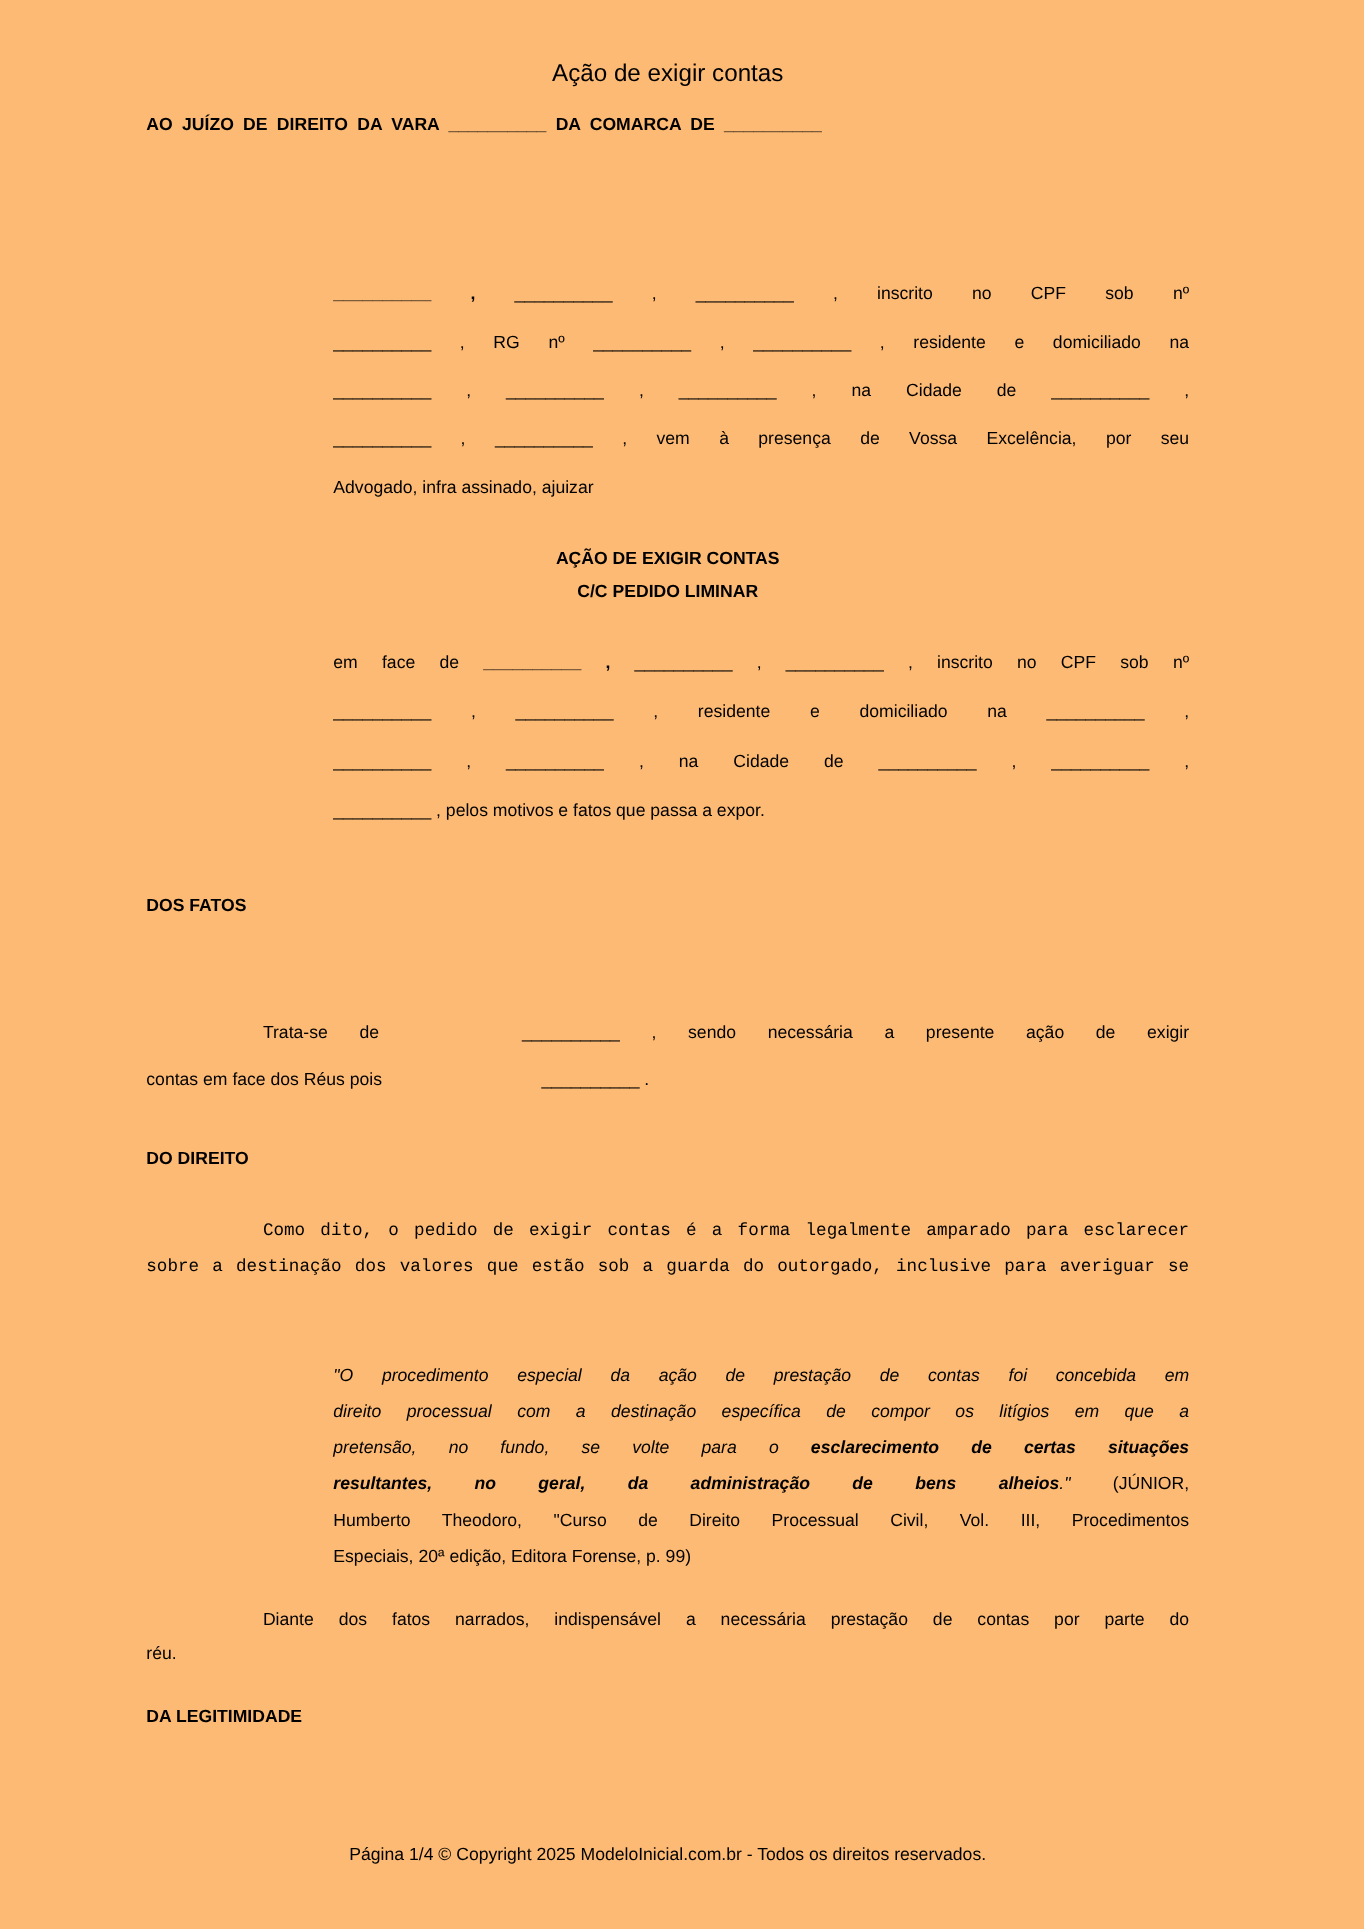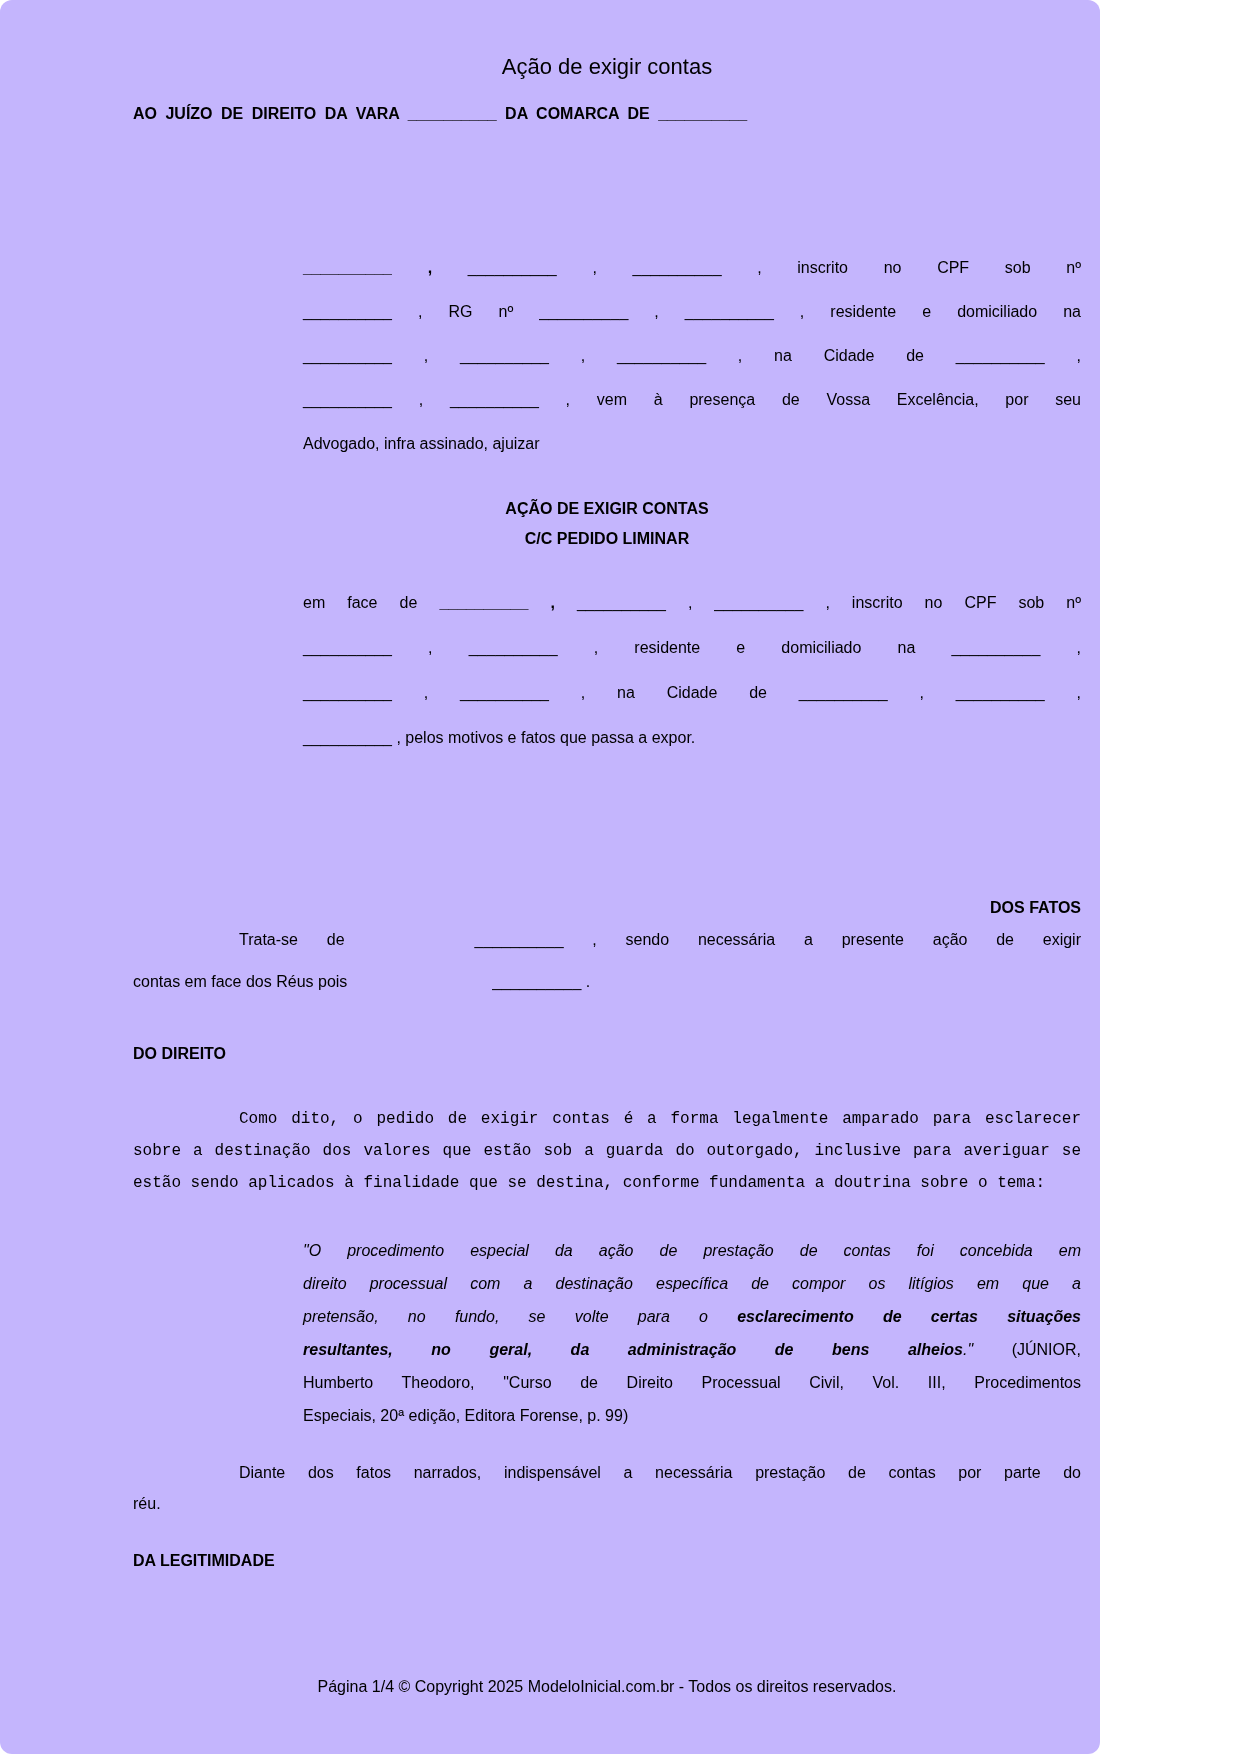--- a/index.html
+++ b/index.html
@@ -1,35 +1,34 @@
 <!DOCTYPE html>
 <html><head>
 <meta charset="utf-8">
 <style>
   html,body{margin:0;padding:0;background:#ffffff;}
   .page{
     position:relative;
-    width:1100px;
+    width:1240px;
     height:1754px;
-    background:#c4b5fd;
+    background:#fdba74;
     color:#000000;
     font-family:"Liberation Sans","DejaVu Sans",sans-serif;
     font-size:16px;
     overflow:hidden;
-    border-radius:12px;
   }
   .abs{position:absolute;}
   .content{left:133px;width:948px;}
   .indented{left:303px;width:778px;}
   .doc-title{top:52px;text-align:center;font-size:22px;line-height:30px;}
   .court-line{top:103px;font-weight:bold;line-height:22px;word-spacing:4px;}
   .p-author{top:246px;line-height:44px;}
   .action-heading{top:494px;text-align:center;font-weight:bold;font-size:16px;line-height:30px;left:133px;width:948px;}
   .p-defendant{top:580px;line-height:45px;}
-  .h-fatos{top:897px;font-weight:bold;line-height:22px;text-align:right;}
+  .h-fatos{top:813px;font-weight:bold;line-height:22px;}
   .p-fatos{top:919px;line-height:42px;}
   .h-direito{top:1043px;font-weight:bold;line-height:22px;}
   .p-direito{top:1103px;line-height:32px;font-family:Liberation Mono, monospace;}
   .quote{top:1234px;line-height:33px;}
   .p-diante{top:1457px;line-height:31px;}
   .h-legit{top:1550px;font-weight:bold;line-height:22px;}
   .doc-footer{top:1660px;text-align:center;line-height:22px;margin-top:16px;}
   .ln{white-space:normal;}
   .jl{text-align:justify;text-align-last:justify;}
   .ind{text-indent:106px;}
@@ -73,21 +72,20 @@
   <div class="abs content p-fatos">
     <div class="ln jl ind"><span>Trata-se de</span><span class="gap1"></span><span>__________ , sendo necessária a presente ação de exigir</span></div>
     <div class="ln"><span>contas em face dos Réus pois</span><span class="gap2"></span><span>__________ .</span></div>
   </div>
 
   <div class="abs content h-direito">DO DIREITO</div>
 
   <div class="abs content p-direito">
     <div class="ln jl ind">Como dito, o pedido de exigir contas é a forma legalmente amparado para esclarecer</div>
     <div class="ln jl">sobre a destinação dos valores que estão sob a guarda do outorgado, inclusive para averiguar se</div>
-    <div class="ln">estão sendo aplicados à finalidade que se destina, conforme fundamenta a doutrina sobre o tema:</div>
   </div>
 
   <div class="abs indented quote">
     <div class="ln jl it">"O procedimento especial da ação de prestação de contas foi concebida em</div>
     <div class="ln jl it">direito processual com a destinação específica de compor os litígios em que a</div>
     <div class="ln jl"><span class="it">pretensão, no fundo, se volte para o </span><span class="bi">esclarecimento de certas situações</span></div>
     <div class="ln jl"><span class="bi">resultantes, no geral, da administração de bens alheios</span><span class="it">."</span><span> (JÚNIOR,</span></div>
     <div class="ln jl">Humberto Theodoro, "Curso de Direito Processual Civil, Vol. III, Procedimentos</div>
     <div class="ln">Especiais, 20ª edição, Editora Forense, p. 99)</div>
   </div>

